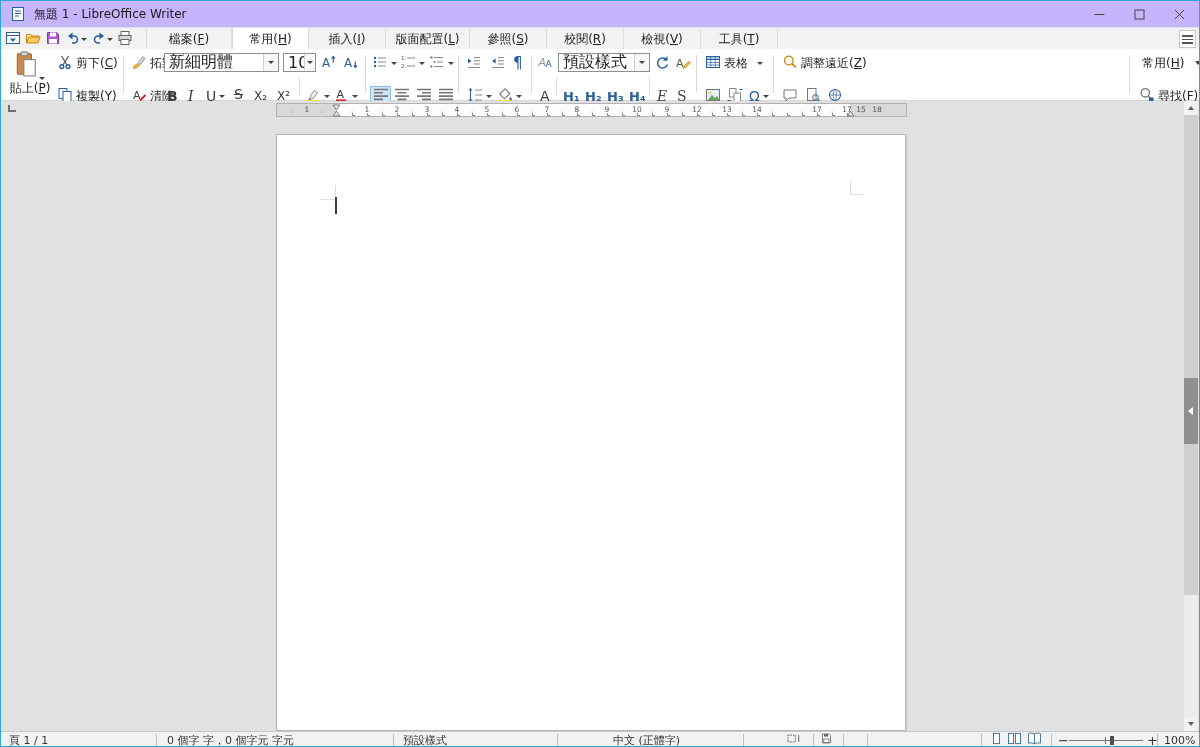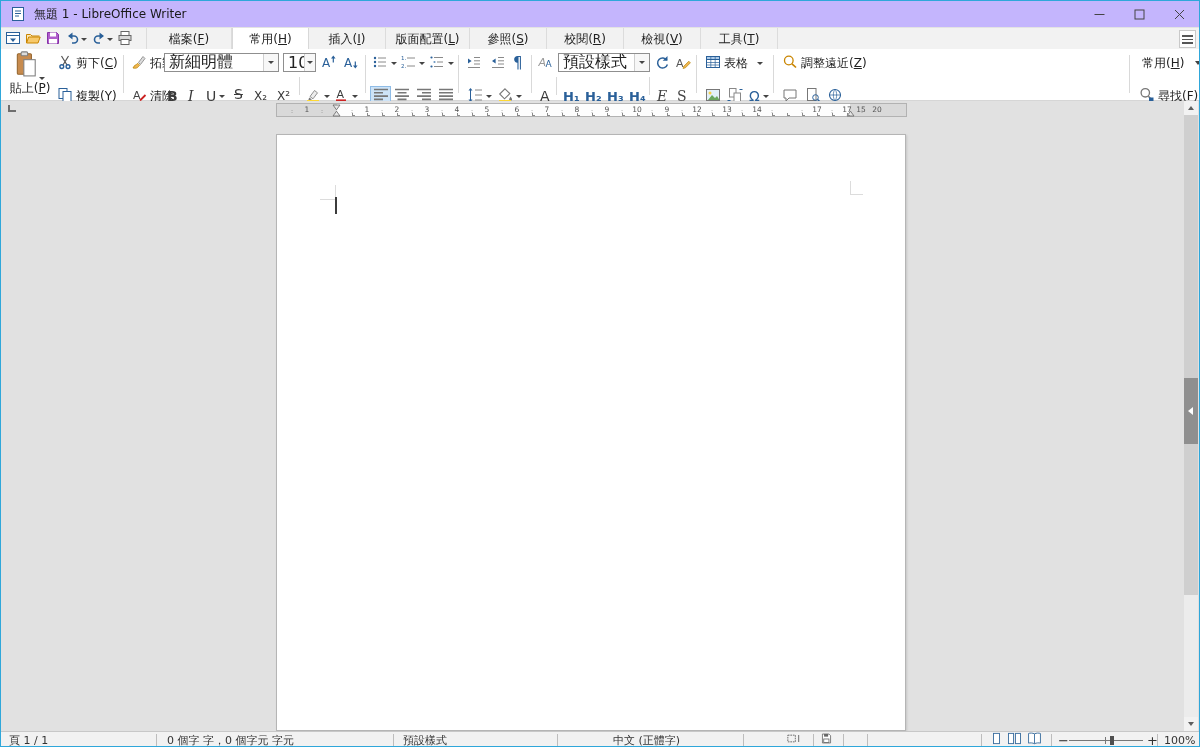--- a/index.html
+++ b/index.html
@@ -512,21 +512,21 @@
         <span class="num" style="left: 300px;">8</span>
         <span class="num" style="left: 330px;">9</span>
         <span class="num" style="left: 360px;">10</span>
         <span class="num" style="left: 390px;">9</span>
         <span class="num" style="left: 420px;">12</span>
         <span class="num" style="left: 450px;">13</span>
         <span class="num" style="left: 480px;">14</span>
         <span class="num" style="left: 540px; margin-left: 44px;">15</span>
         <span class="num" style="left: 540px;">17</span>
         <span class="num" style="left: 570px;">17</span>
-        <span class="num" style="left: 600px;">20</span>
+        <span class="num" style="left: 600px;">18</span>
         <span class="dot" style="left: 15px;">:</span>
         <span class="dot" style="left: 45px;">:</span>
         <span class="dot" style="left: 75px;">:</span>
         <span class="dot" style="left: 105px;">:</span>
         <span class="dot" style="left: 135px;">:</span>
         <span class="dot" style="left: 165px;">:</span>
         <span class="dot" style="left: 195px;">:</span>
         <span class="dot" style="left: 225px;">:</span>
         <span class="dot" style="left: 255px;">:</span>
         <span class="dot" style="left: 285px;">:</span>

